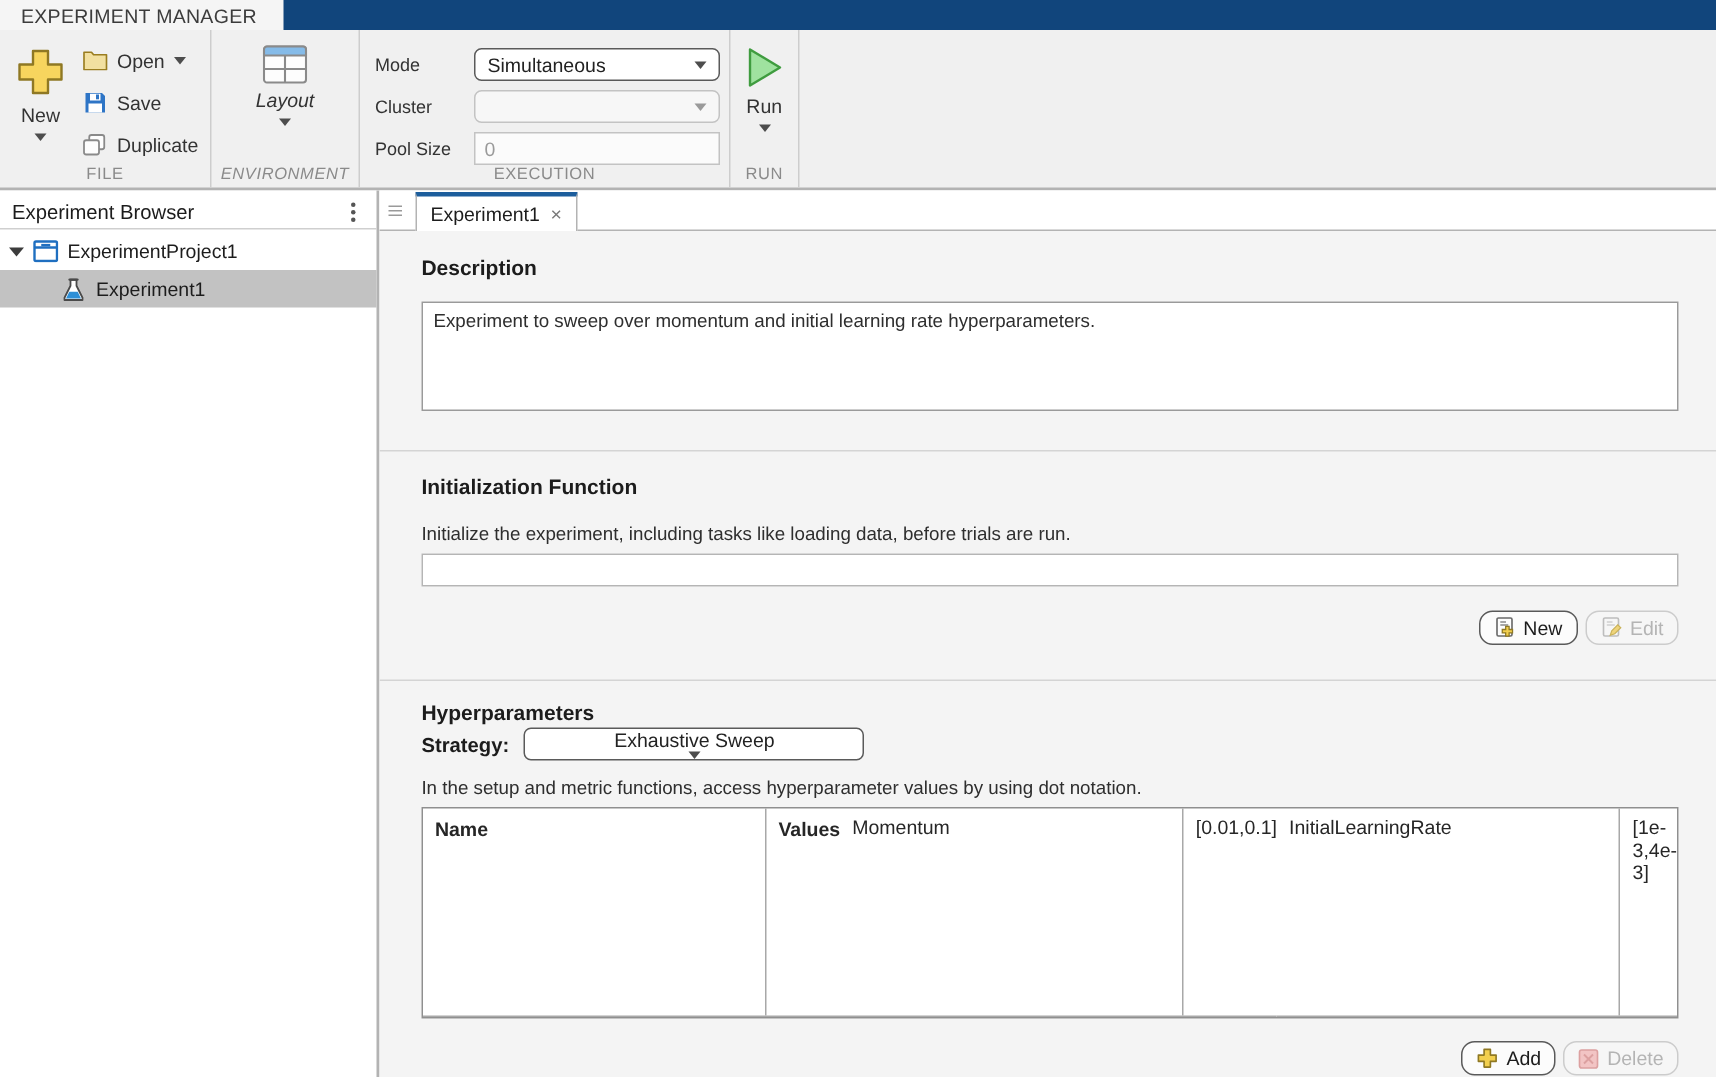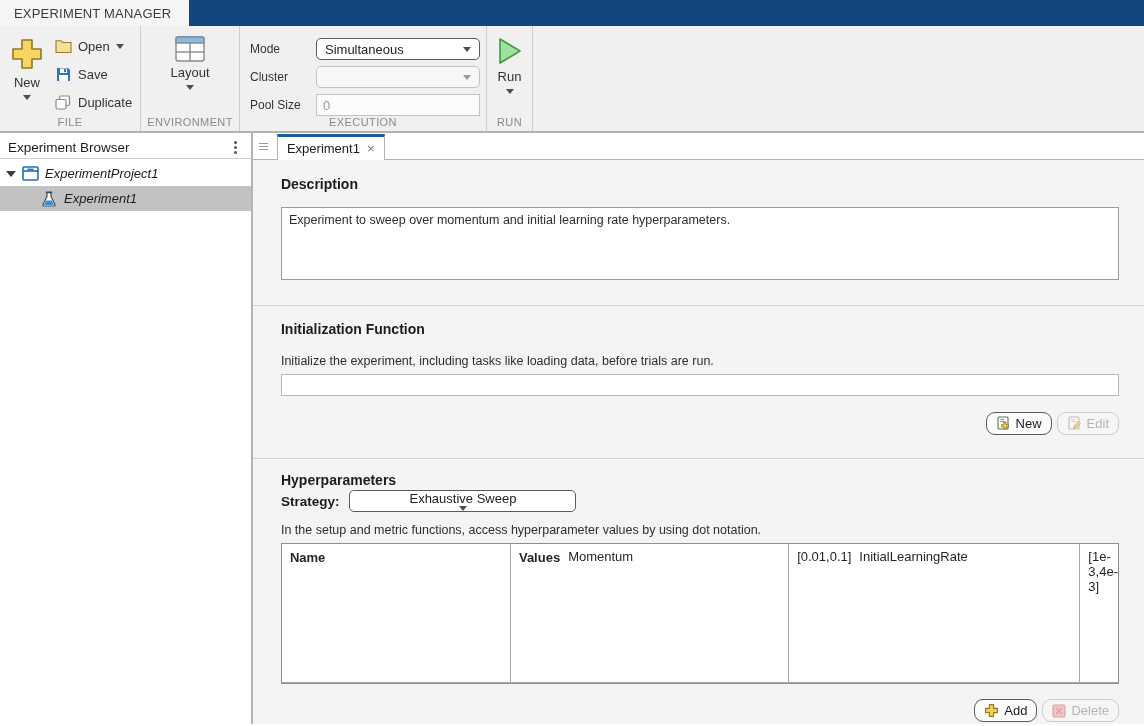--- a/index.html
+++ b/index.html
@@ -1,30 +1,30 @@
 <!DOCTYPE html>
 <html><head>
 <meta charset="utf-8">
 <style>
   * { margin:0; padding:0; box-sizing:border-box; }
   html,body { width:1144px; height:726px; overflow:hidden;
     font-family:"Liberation Sans","DejaVu Sans",sans-serif; background:#fff; color:#262626; }
 
   
-  .banner { height:26px; background:#11457c; display:flex; }
+  .banner { height:20px; background:#11457c; display:flex; }
   .banner-tab { background:#f5f5f5; color:#3c3c3c; font-size:13px; letter-spacing:.2px;
     padding:0 18px 0 14px; display:flex; align-items:center; }
 
   
   .toolbar { height:107px; background:#f0f0f0; display:flex; border-bottom:2px solid #b3b3b3; }
   .tsec { position:relative; border-right:1px solid #cdcdcd; padding-top:6px; }
   .tsec-label { position:absolute; bottom:3px; left:0; right:0; text-align:center;
     font-size:11px; color:#8a8a8a; letter-spacing:.4px; }
   .sec-file { width:141px; display:flex; padding-left:4px; }
-  .sec-env  { width:99px; }
+  .sec-env  { width:99px;font-style:italic; }
   .sec-exec { width:247px; }
   .sec-run  { width:46px; }
   .sec-rest { flex:1; border-right:none; }
 
   .bigbtn { display:flex; flex-direction:column; align-items:center; justify-content:flex-start;
     width:46px; padding-top:4px; cursor:pointer; }
   .bigbtn .lbl { font-size:13px; color:#333; margin-top:3px; }
   .caret { width:0; height:0; border-left:4px solid transparent; border-right:4px solid transparent;
     border-top:5px solid #4d4d4d; margin-top:5px; }
   .caret.inline { margin:0 0 0 6px; }
@@ -46,21 +46,21 @@
     color:#9a9a9a; padding:0 6px; width:100%; font-family:inherit; }
 
   
   .mainrow { display:flex; height:591px; }
   .leftpanel { width:456px; background:#fff; border-right:2px solid #b3b3b3; display:flex; flex-direction:column; }
   .lp-header { height:26px; display:flex; align-items:center; justify-content:space-between;
     padding:4px 10px 0 8px; border-bottom:1px solid #cfcfcf; font-size:13.5px; color:#1c1c1c; }
   .kebab { display:flex; flex-direction:column; gap:2px; cursor:pointer; padding:2px 4px; }
   .kebab i { width:3px; height:3px; background:#555; border-radius:50%; display:block; }
   .tree { padding-top:2px; }
-  .trow { height:25px; display:flex; align-items:center; font-size:13px; color:#1c1c1c; cursor:pointer;font-style:italic; }
+  .trow { height:25px; display:flex; align-items:center; font-size:13px; color:#1c1c1c; cursor:pointer; }
   .trow .expander { width:0; height:0; border-left:5px solid transparent; border-right:5px solid transparent;
     border-top:6px solid #3c3c3c; margin:0 5px 0 6px; }
   .trow .ticon { width:18px; height:16px; margin-right:6px; display:flex; align-items:center; justify-content:center; }
   .trow.selected { background:#c2c2c2; }
   .trow.child { padding-left:40px; }
 
   
   .rightpanel { flex:1; display:flex; flex-direction:column; background:#f4f4f4; }
   .tabstrip { height:27px; background:#fff; border-bottom:1px solid #b3b3b3; display:flex; align-items:flex-end; }
   .grip { width:9px; margin:0 0 9px 6px; display:flex; flex-direction:column; gap:2px; }

